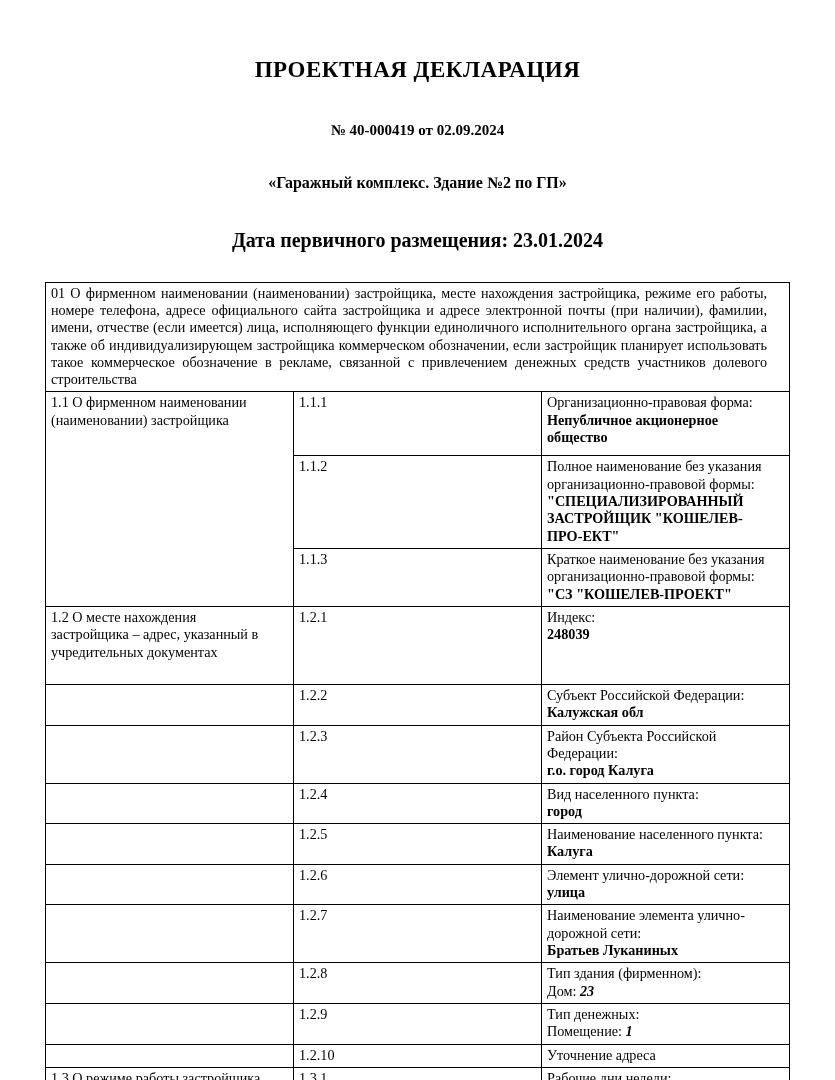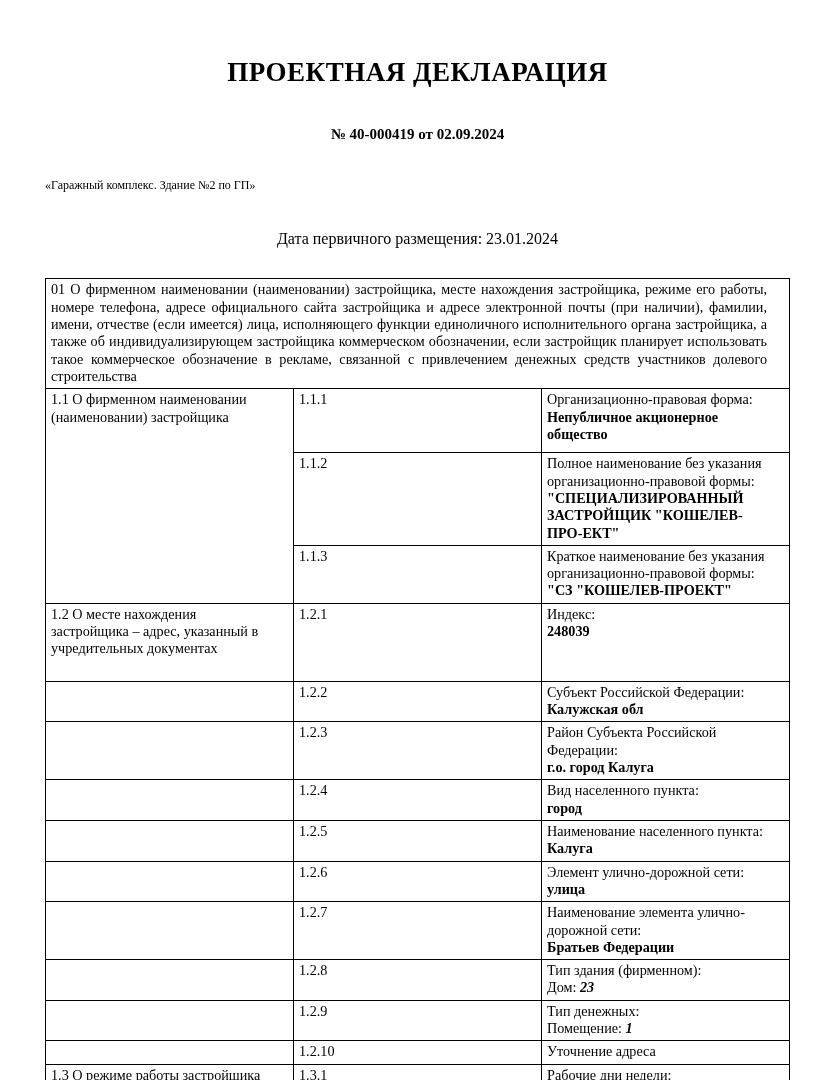--- a/index.html
+++ b/index.html
@@ -16,41 +16,42 @@
   .page {
     width: 835px;
     min-height: 1080px;
     box-sizing: border-box;
     padding: 40px 45px 20px 45px;
     background: #ffffff;
     position: relative;
   }
   .doc-title {
     text-align: center;
-    font-size: 27px;
+    font-size: 23px;
     font-weight: bold;
     letter-spacing: 0.5px;
     margin: 16px 0 0 0;
     line-height: 1.2;
   }
   .doc-number {
     text-align: center;
     font-size: 15px;
     font-weight: bold;
     margin: 38px 0 0 0;
   }
   .doc-object {
-    font-size: 12px;
-    font-weight: normal;
+    text-align: center;
+    font-size: 16px;
+    font-weight: bold;
     margin: 35px 0 0 0;
   }
   .doc-firstdate {
     text-align: center;
-    font-size: 16px;
-    font-weight: normal;
+    font-size: 20px;
+    font-weight: bold;
     margin: 37px 0 0 0;
   }
   table.decl {
     margin-top: 30px;
     border-collapse: collapse;
     width: 745px;
     table-layout: fixed;
   }
   table.decl td {
     border: 1px solid #000000;
@@ -177,21 +178,21 @@
         <td class="col-val">
           <span class="val-caption">Элемент улично-дорожной сети:</span>
           <span class="val-bold">улица</span>
         </td>
       </tr>
       <tr>
         <td class="col-label">&nbsp;</td>
         <td class="col-num cell-mid">1.2.7</td>
         <td class="col-val">
           <span class="val-caption">Наименование элемента улично-дорожной сети:</span>
-          <span class="val-bold">Братьев Федерации</span>
+          <span class="val-bold">Братьев Луканиных</span>
         </td>
       </tr>
       <tr>
         <td class="col-label">&nbsp;</td>
         <td class="col-num cell-mid">1.2.8</td>
         <td class="col-val">
           <span class="val-caption">Тип здания (фирменном):</span>
           <span class="val-caption"><span>Дом: </span><span class="val-inline-bold">23</span></span>
         </td>
       </tr>

